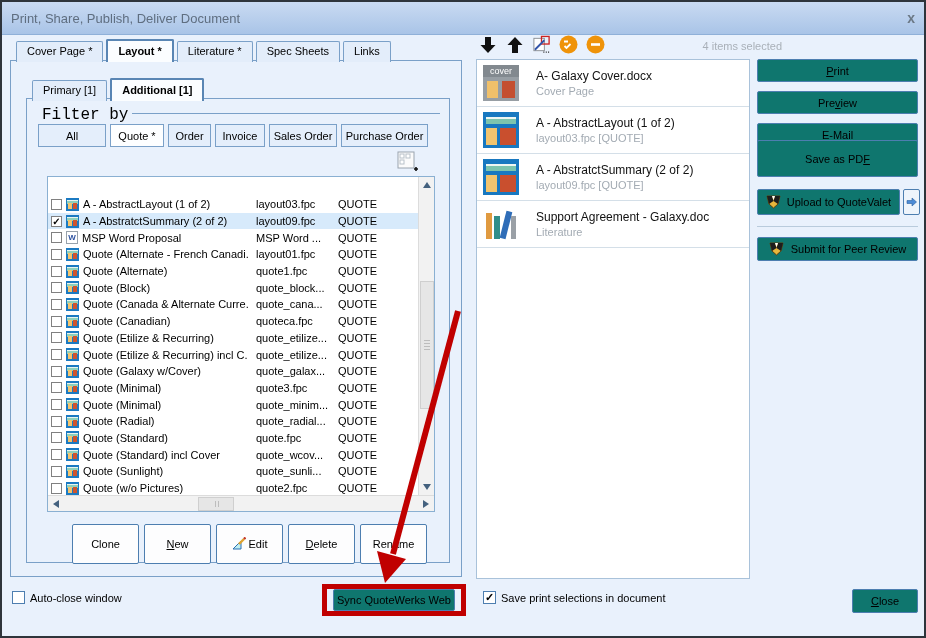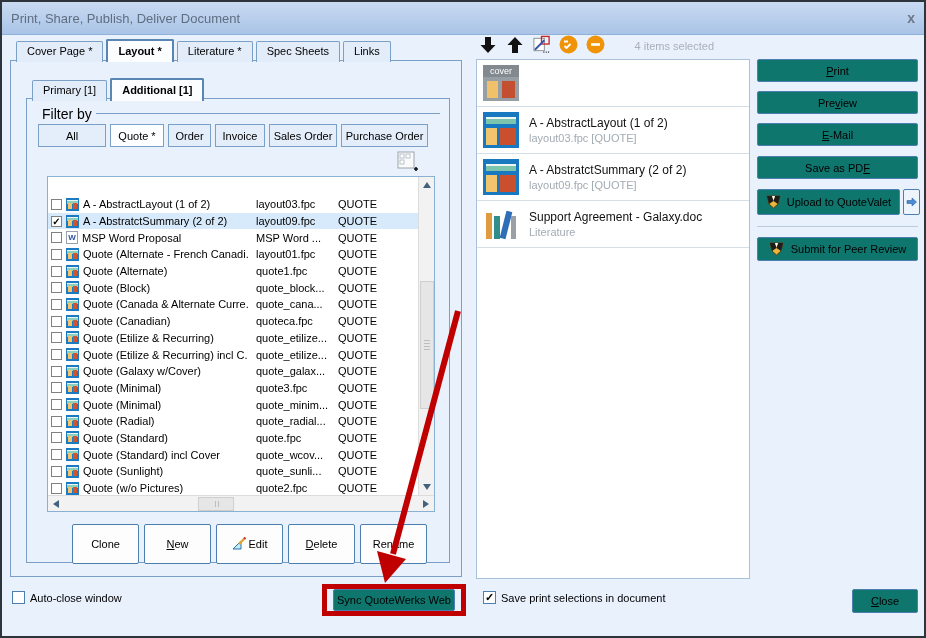--- a/index.html
+++ b/index.html
@@ -14,21 +14,21 @@
   .tabs{position:absolute;left:14px;top:37px;display:flex;align-items:flex-end;z-index:3;}
   .tab{height:21px;padding:3px 10px 0;font-size:11px;color:#000;background:#e3edfa;border:1px solid #7aa0c8;
     border-bottom:none;border-radius:2px 2px 0 0;margin-right:3px;white-space:nowrap;}
   .tab.active{background:#fbfdff;font-weight:bold;height:23px;border:2px solid #5a86b4;border-bottom:none;padding-top:4px;}
   .panel-outer{position:absolute;left:8px;top:58px;width:452px;height:517px;border:1px solid #7aa0c8;}
   
   .subtabs{position:absolute;left:30px;top:76px;display:flex;align-items:flex-end;z-index:3;}
   .panel-inner{position:absolute;left:24px;top:96px;width:424px;height:465px;border:1px solid #7aa0c8;}
   
   .fieldset{position:absolute;left:36px;top:111px;width:402px;height:36px;border-top:1px solid #7aa0c8;}
-  .legend{position:absolute;left:0px;top:-8px;background:#e9f1fc;padding:0 4px;font-size:14px;color:#000;}
+  .legend{position:absolute;left:0px;top:-8px;background:#e9f1fc;padding:0 4px;font-size:16px;color:#000;font-family:Liberation Mono, monospace;}
   .fbtns{position:absolute;left:36px;top:122px;display:flex;}
   .fbtn{height:23px;font-size:11px;background:#e4eefb;border:1px solid #7aa0c8;display:flex;align-items:center;
     justify-content:center;margin-right:4px;white-space:nowrap;}
   .fbtn.active{background:#fdfeff;}
   .fbtn:nth-child(1){width:68px}.fbtn:nth-child(2){width:54px}.fbtn:nth-child(3){width:43px}
   .fbtn:nth-child(4){width:50px}.fbtn:nth-child(5){width:68px}.fbtn:nth-child(6){width:87px;margin-right:0}
   .grid-icon{position:absolute;left:394px;top:149px;width:24px;height:23px;}
   
   .table{position:absolute;left:45px;top:174px;width:388px;height:336px;border:1px solid #8ab0d2;background:#fff;}
   .thead{position:absolute;left:0;top:0;right:16px;height:18px;background:#fff;border-bottom:1px solid #7f9db9;
@@ -66,23 +66,23 @@
   .hthumb::after{background:repeating-linear-gradient(90deg,#0000 0 2px,#bdbdbd 2px 3px);margin:3px 14px;}
   
   .btn{background:#0f766e;border:1px solid #4d7eb0;border-radius:2px;font-size:11px;color:#000;
     display:flex;align-items:center;justify-content:center;position:absolute;white-space:nowrap;}
   .act-row{position:absolute;left:70px;top:522px;display:flex;z-index:2;}
   .act-row .abtn{position:static;width:67px;height:40px;margin-right:5px;background:#fdfdfe;border:1px solid #4d7eb0;
     border-radius:2px;font-size:11px;display:flex;align-items:center;justify-content:center;gap:3px;}
   
   .rp-toolbar{position:absolute;left:476px;top:33px;display:flex;align-items:center;gap:8px;}
   .tb-icon{width:19px;height:19px;display:flex;align-items:center;justify-content:center;}
-  .sel-count{position:absolute;top:38px;left:604px;width:108px;text-align:right;color:#a9b0b8;font-size:11px;}
+  .sel-count{position:absolute;top:38px;left:672px;width:108px;text-align:right;color:#a9b0b8;font-size:11px;}
   .rlist{position:absolute;left:474px;top:57px;width:274px;height:520px;background:#fff;border:1px solid #a9c2da;}
-  .ritem{display:flex;align-items:center;gap:10px;padding:5px 6px;height:47px;border-bottom:1px solid #d4dfe8;}
+  .ritem{display:flex;align-items:center;gap:17px;padding:5px 6px;height:47px;border-bottom:1px solid #d4dfe8;}
   .rtitle{font-size:12px;color:#111;}
   .rsub{font-size:11px;color:#a3abb3;margin-top:2px;}
   .ico-cover{width:36px;height:36px;background:#979ea4;position:relative;flex:none;overflow:hidden;}
   .ico-cover .lbl{position:absolute;top:0;left:0;right:0;height:12px;background:#82898f;color:#fff;font-size:9px;
     line-height:12px;text-align:center;}
   .ico-cover .y{position:absolute;left:4px;bottom:3px;width:11px;height:17px;background:#f0c06a;}
   .ico-cover .r{position:absolute;right:4px;bottom:3px;width:13px;height:17px;background:#c44f30;}
   .ico-layout36{width:36px;height:36px;background:#1878c0;position:relative;flex:none;}
   .ico-layout36 .t{position:absolute;left:3px;right:3px;top:5px;height:7px;background:#7cc4ae;border-top:2px solid #eef6f2;}
   .ico-layout36 .y{position:absolute;left:3px;bottom:3px;width:11px;height:17px;background:#f2c46e;}
@@ -390,20 +390,24 @@
   </div>
   <div class="sel-count">4 items selected</div>
 
   <div class="rlist">
       <div class="ritem">
         <span class="ico-cover">
           <span class="lbl">cover</span>
           <b class="y"></b>
           <b class="r"></b>
         </span>
+        <div>
+          <div class="rtitle">A- Galaxy Cover.docx</div>
+          <div class="rsub">Cover Page</div>
+        </div>
       </div>
       <div class="ritem">
         <span class="ico-layout36">
           <b class="t"></b>
           <b class="y"></b>
           <b class="r"></b>
         </span>
         <div>
           <div class="rtitle">A - AbstractLayout (1 of 2)</div>
           <div class="rsub">layout03.fpc [QUOTE]</div>
@@ -436,21 +440,21 @@
 
   <div class="btn" style="left:755px;top:57px;width:161px;height:23px;">
       <span><u>P</u>rint</span>
     </div>
   <div class="btn" style="left:755px;top:89px;width:161px;height:23px;">
       <span>Pre<u>v</u>iew</span>
     </div>
   <div class="btn" style="left:755px;top:121px;width:161px;height:23px;">
       <span><u>E</u>-Mail</span>
     </div>
-  <div class="btn" style="left:755px;top:154px;width:161px;height:23px;text-align:right;">
+  <div class="btn" style="left:755px;top:138px;width:161px;height:37px;text-align:right;">
       <span>Save as PD<u>F</u></span>
     </div>
 
   <div class="btn" style="left:755px;top:187px;width:143px;height:26px;gap:6px;">
     <svg width="15" height="14" viewBox="0 0 15 14">
       <polygon points="1,1 14,1 12,9 7.5,13 3,9" fill="#e8b73c" stroke="#5a430c"></polygon>
       <polygon points="1,1 6,1 7.5,6 3,9" fill="#1d1d1d"></polygon>
       <polygon points="14,1 9,1 7.5,6 12,9" fill="#1d1d1d"></polygon>
       <polygon points="6,1 9,1 7.5,5" fill="#fff"></polygon>
     </svg>

